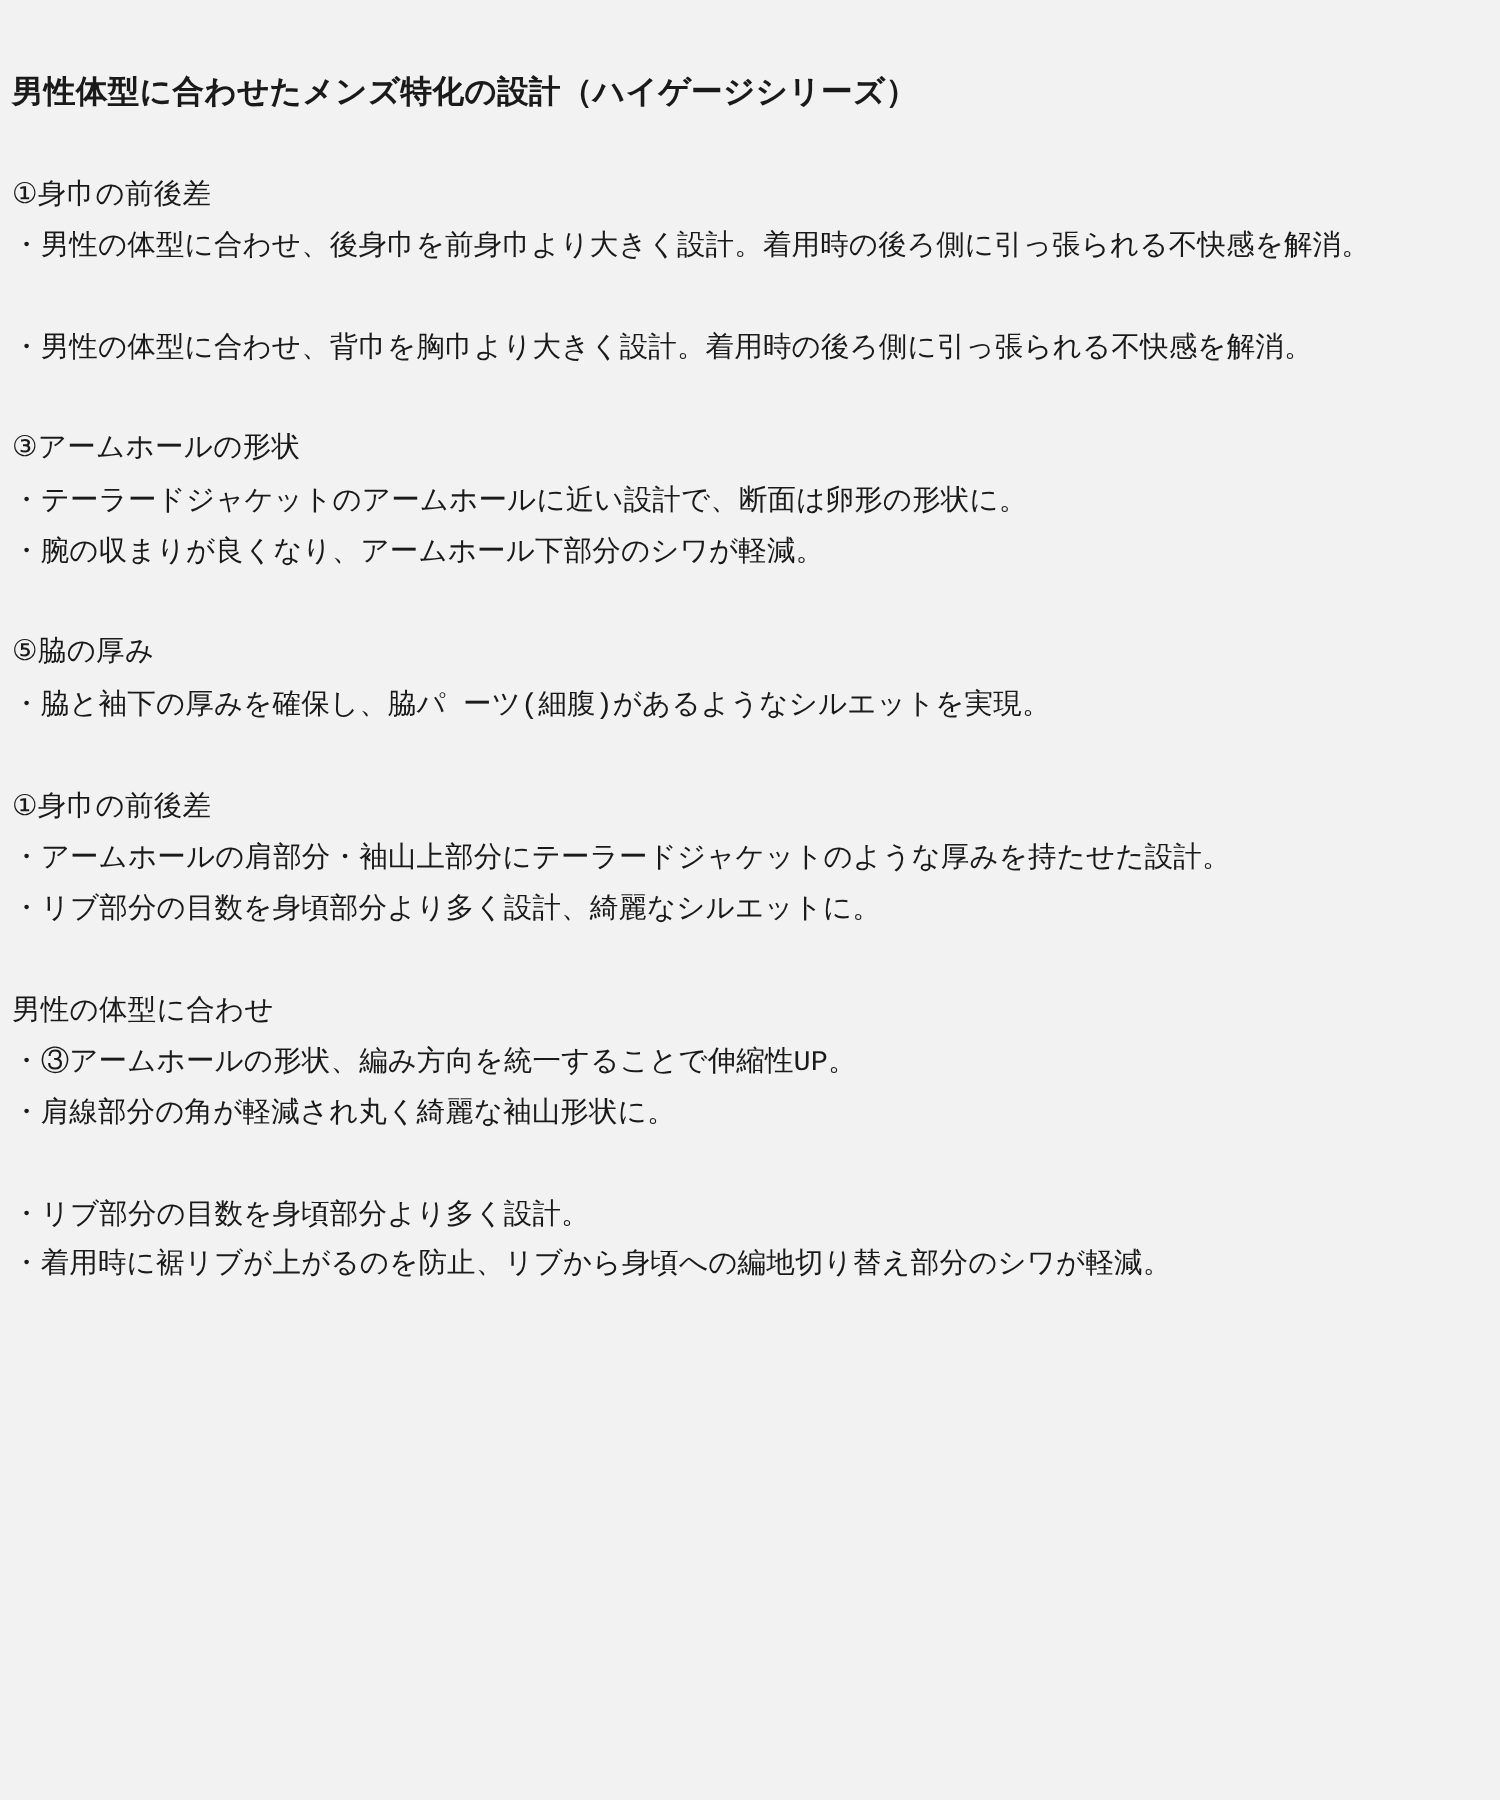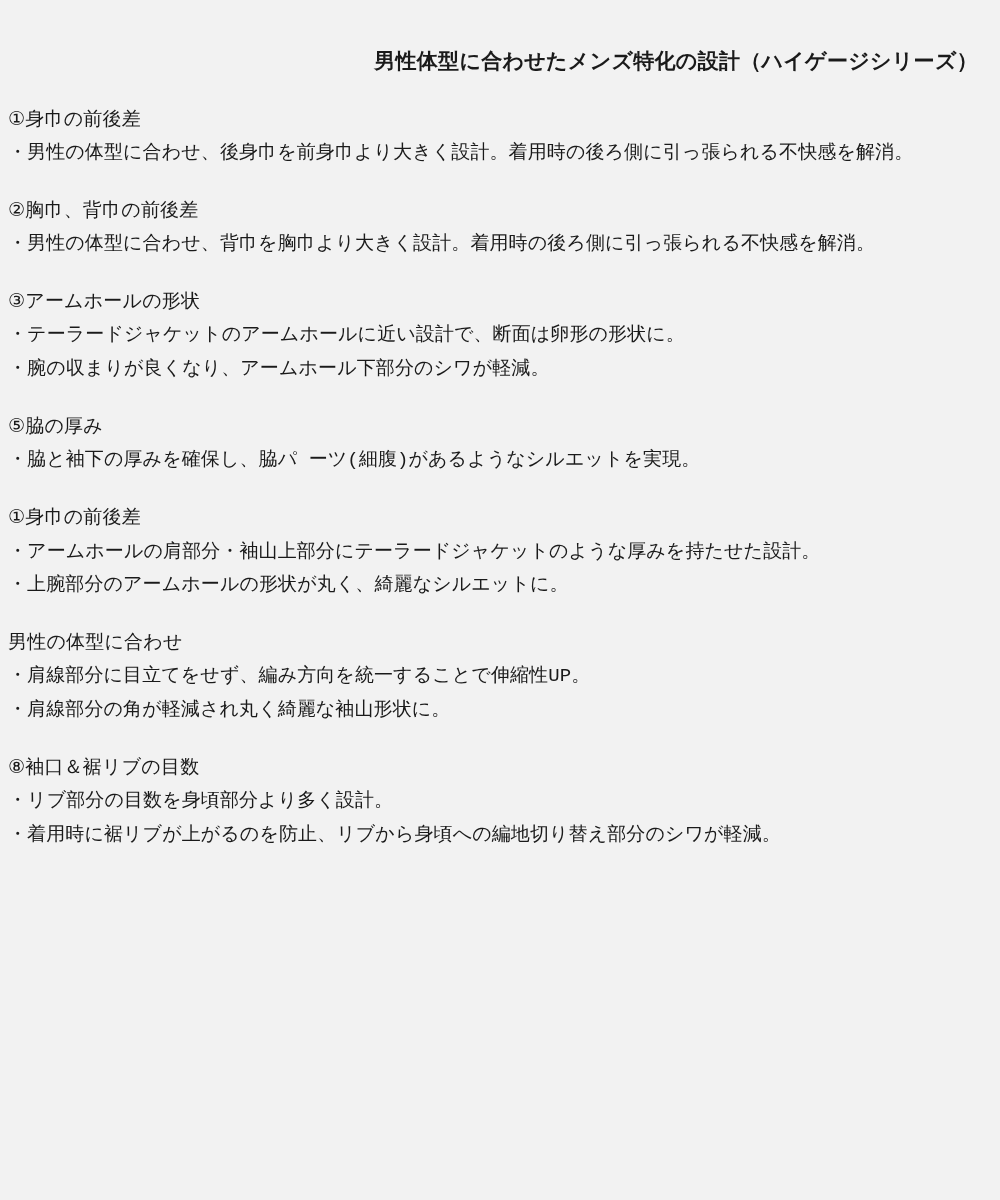--- a/index.html
+++ b/index.html
@@ -20,24 +20,23 @@
     height: 1200px;
     padding: 46px 22px 0 8px;
   }
   .doc-title {
     font-size: 21px;
     font-weight: bold;
     line-height: 1.5;
     letter-spacing: 0.3px;
     margin: 0 0 6px 0;
     white-space: nowrap;
-    text-align: right;
   }
   .section {
-    margin-top: 26px;
+    margin-top: 37px;
   }
   .section-heading {
     font-size: 19px;
     line-height: 1.55;
     letter-spacing: 0.2px;
     margin: 0 0 5px 0;
     white-space: nowrap;
   }
   .bullet {
     font-size: 19px;
@@ -53,46 +52,44 @@
 
 <div class="page">
   <h1 class="doc-title">男性体型に合わせたメンズ特化の設計（ハイゲージシリーズ）</h1>
 
   <div class="section">
     <p class="section-heading">①身巾の前後差</p>
     <p class="bullet">・男性の体型に合わせ、後身巾を前身巾より大きく設計。着用時の後ろ側に引っ張られる不快感を解消。</p>
   </div>
 
   <div class="section">
-    <p class="section-heading">②胸巾、背巾の前後差</p>
     <p class="bullet">・男性の体型に合わせ、背巾を胸巾より大きく設計。着用時の後ろ側に引っ張られる不快感を解消。</p>
   </div>
 
   <div class="section">
     <p class="section-heading">③アームホールの形状</p>
     <p class="bullet">・テーラードジャケットのアームホールに近い設計で、断面は卵形の形状に。</p>
     <p class="bullet">・腕の収まりが良くなり、アームホール下部分のシワが軽減。</p>
   </div>
 
 
   <div class="section">
     <p class="section-heading">⑤脇の厚み</p>
     <p class="bullet">・脇と袖下の厚みを確保し、脇パ ーツ(細腹)があるようなシルエットを実現。</p>
   </div>
 
   <div class="section">
     <p class="section-heading">①身巾の前後差</p>
     <p class="bullet">・アームホールの肩部分・袖山上部分にテーラードジャケットのような厚みを持たせた設計。</p>
-    <p class="bullet">・上腕部分のアームホールの形状が丸く、綺麗なシルエットに。</p>
+    <p class="bullet">・リブ部分の目数を身頃部分より多く設計、綺麗なシルエットに。</p>
   </div>
 
   <div class="section">
     <p class="section-heading">男性の体型に合わせ</p>
-    <p class="bullet">・肩線部分に目立てをせず、編み方向を統一することで伸縮性UP。</p>
+    <p class="bullet">・③アームホールの形状、編み方向を統一することで伸縮性UP。</p>
     <p class="bullet">・肩線部分の角が軽減され丸く綺麗な袖山形状に。</p>
   </div>
 
   <div class="section">
-    <p class="section-heading">⑧袖口＆裾リブの目数</p>
     <p class="bullet">・リブ部分の目数を身頃部分より多く設計。</p>
     <p class="bullet">・着用時に裾リブが上がるのを防止、リブから身頃への編地切り替え部分のシワが軽減。</p>
   </div>
 </div>
 
 </body></html>

